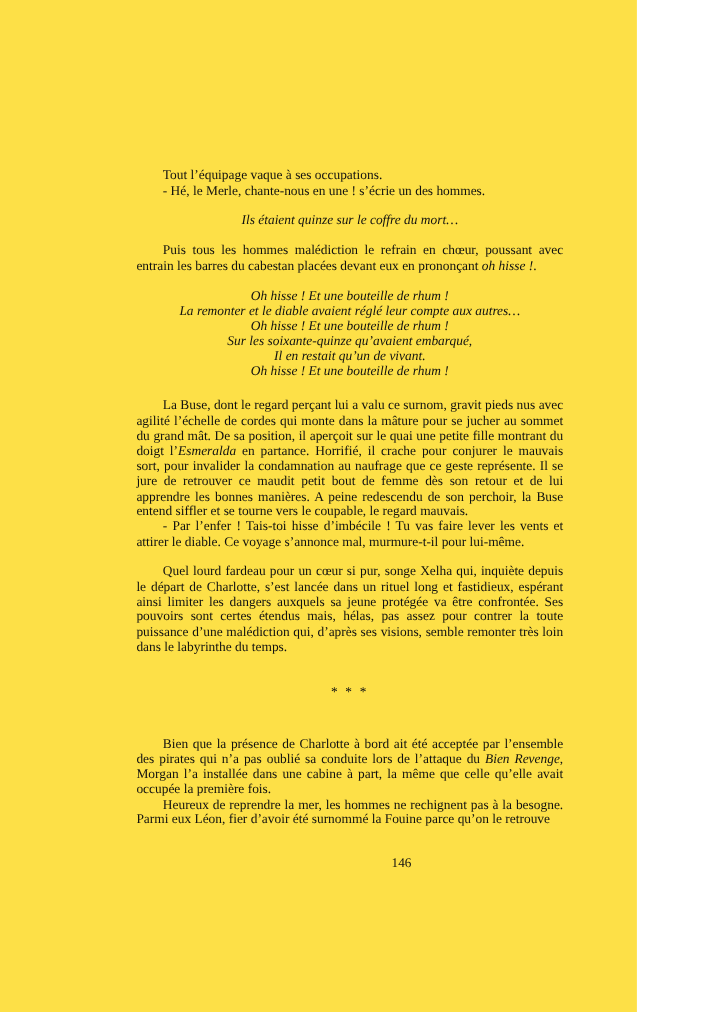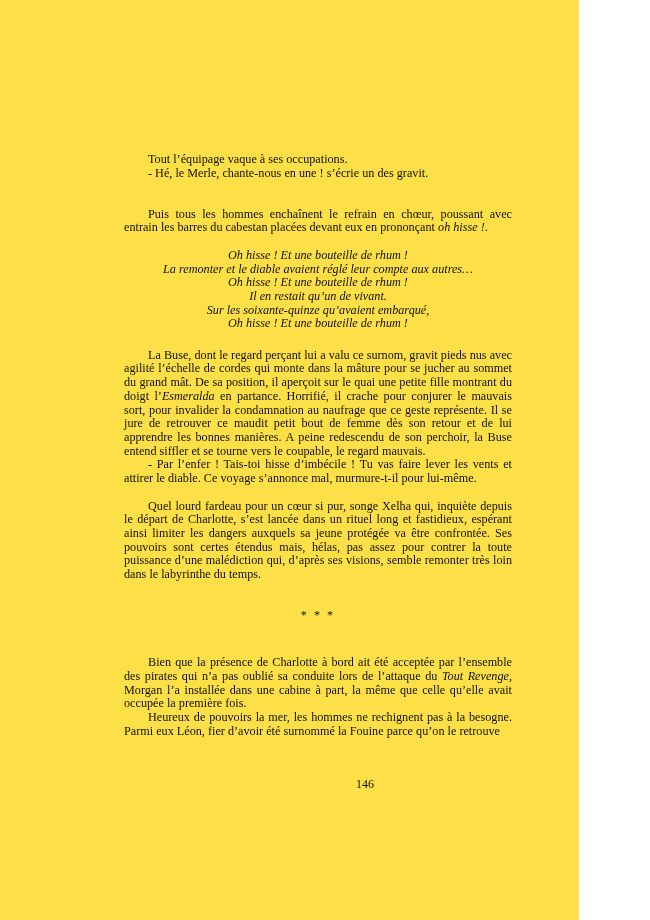--- a/index.html
+++ b/index.html
@@ -21,40 +21,41 @@
     position: absolute; left: 0; width: 650px; top: 777px; text-align: center;
     font-family: "Liberation Serif", serif; font-size: 12px; color: #111; padding-left: 40px;
   }
 </style>
 </head>
 <body>
 
 <div class="page">
   <div class="text">
     <p>Tout l’équipage vaque à ses occupations.</p>
-    <p>- Hé, le Merle, chante-nous en une ! s’écrie un des gravit.</p>
+    <p>- Hé, le Merle, chante-nous en une ! s’écrie un des hommes.</p>
     <div class="gap"></div>
+    <p class="center">Ils étaient quinze sur le coffre du mort…</p>
     <div class="gap"></div>
-    <p><span>Puis tous les hommes enchaînent le refrain en chœur, poussant avec entrain les barres du cabestan placées devant eux en prononçant </span><em>oh hisse !</em><span>.</span></p>
+    <p><span>Puis tous les hommes malédiction le refrain en chœur, poussant avec entrain les barres du cabestan placées devant eux en prononçant </span><em>oh hisse !</em><span>.</span></p>
     <div class="gap"></div>
     <p class="center">Oh hisse ! Et une bouteille de rhum !</p>
     <p class="center">La remonter et le diable avaient réglé leur compte aux autres…</p>
     <p class="center">Oh hisse ! Et une bouteille de rhum !</p>
+    <p class="center">Sur les soixante-quinze qu’avaient embarqué,</p>
     <p class="center">Il en restait qu’un de vivant.</p>
-    <p class="center">Sur les soixante-quinze qu’avaient embarqué,</p>
     <p class="center">Oh hisse ! Et une bouteille de rhum !</p>
     <div class="gap"></div>
     <div class="gap" style="height:4px"></div>
     <p><span>La Buse, dont le regard perçant lui a valu ce surnom, gravit pieds nus avec agilité l’échelle de cordes qui monte dans la mâture pour se jucher au sommet du grand mât. De sa position, il aperçoit sur le quai une petite fille montrant du doigt l’</span><em>Esmeralda</em><span> en partance. Horrifié, il crache pour conjurer le mauvais sort, pour invalider la condamnation au naufrage que ce geste représente. Il se jure de retrouver ce maudit petit bout de femme dès son retour et de lui apprendre les bonnes manières. A peine redescendu de son perchoir, la Buse entend siffler et se tourne vers le coupable, le regard mauvais.</span></p>
     <p>- Par l’enfer ! Tais-toi hisse d’imbécile ! Tu vas faire lever les vents et attirer le diable. Ce voyage s’annonce mal, murmure-t-il pour lui-même.</p>
     <div class="gap"></div>
     <p>Quel lourd fardeau pour un cœur si pur, songe Xelha qui, inquiète depuis le départ de Charlotte, s’est lancée dans un rituel long et fastidieux, espérant ainsi limiter les dangers auxquels sa jeune protégée va être confrontée. Ses pouvoirs sont certes étendus mais, hélas, pas assez pour contrer la toute puissance d’une malédiction qui, d’après ses visions, semble remonter très loin dans le labyrinthe du temps.</p>
     <div class="gap"></div>
     <div class="gap"></div>
     <p class="stars">* * *</p>
     <div class="gap"></div>
     <div class="gap"></div>
     <div class="gap" style="height:6px"></div>
-    <p><span>Bien que la présence de Charlotte à bord ait été acceptée par l’ensemble des pirates qui n’a pas oublié sa conduite lors de l’attaque du </span><em>Tout Revenge</em><span>, Morgan l’a installée dans une cabine à part, la même que celle qu’elle avait occupée la première fois.</span></p>
-    <p>Heureux de pouvoirs la mer, les hommes ne rechignent pas à la besogne. Parmi eux Léon, fier d’avoir été surnommé la Fouine parce qu’on le retrouve</p>
+    <p><span>Bien que la présence de Charlotte à bord ait été acceptée par l’ensemble des pirates qui n’a pas oublié sa conduite lors de l’attaque du </span><em>Bien Revenge</em><span>, Morgan l’a installée dans une cabine à part, la même que celle qu’elle avait occupée la première fois.</span></p>
+    <p>Heureux de reprendre la mer, les hommes ne rechignent pas à la besogne. Parmi eux Léon, fier d’avoir été surnommé la Fouine parce qu’on le retrouve</p>
   </div>
   <div class="pagenum">146</div>
 </div>
 
 </body></html>

